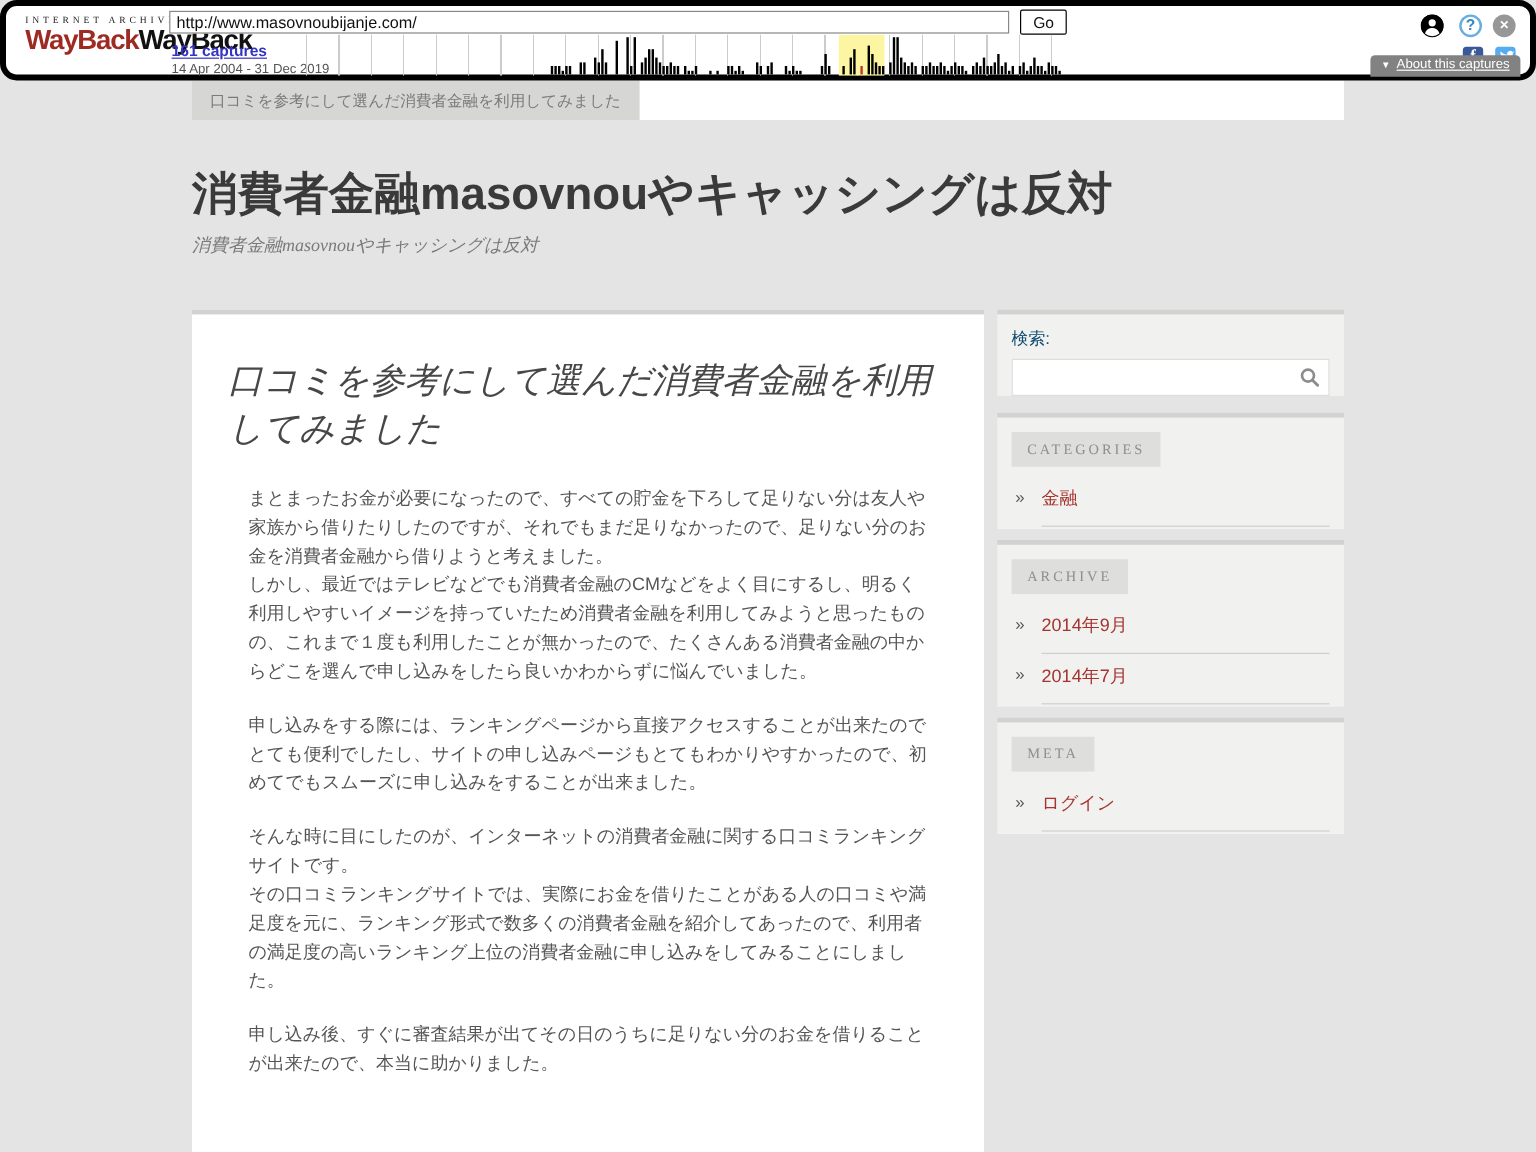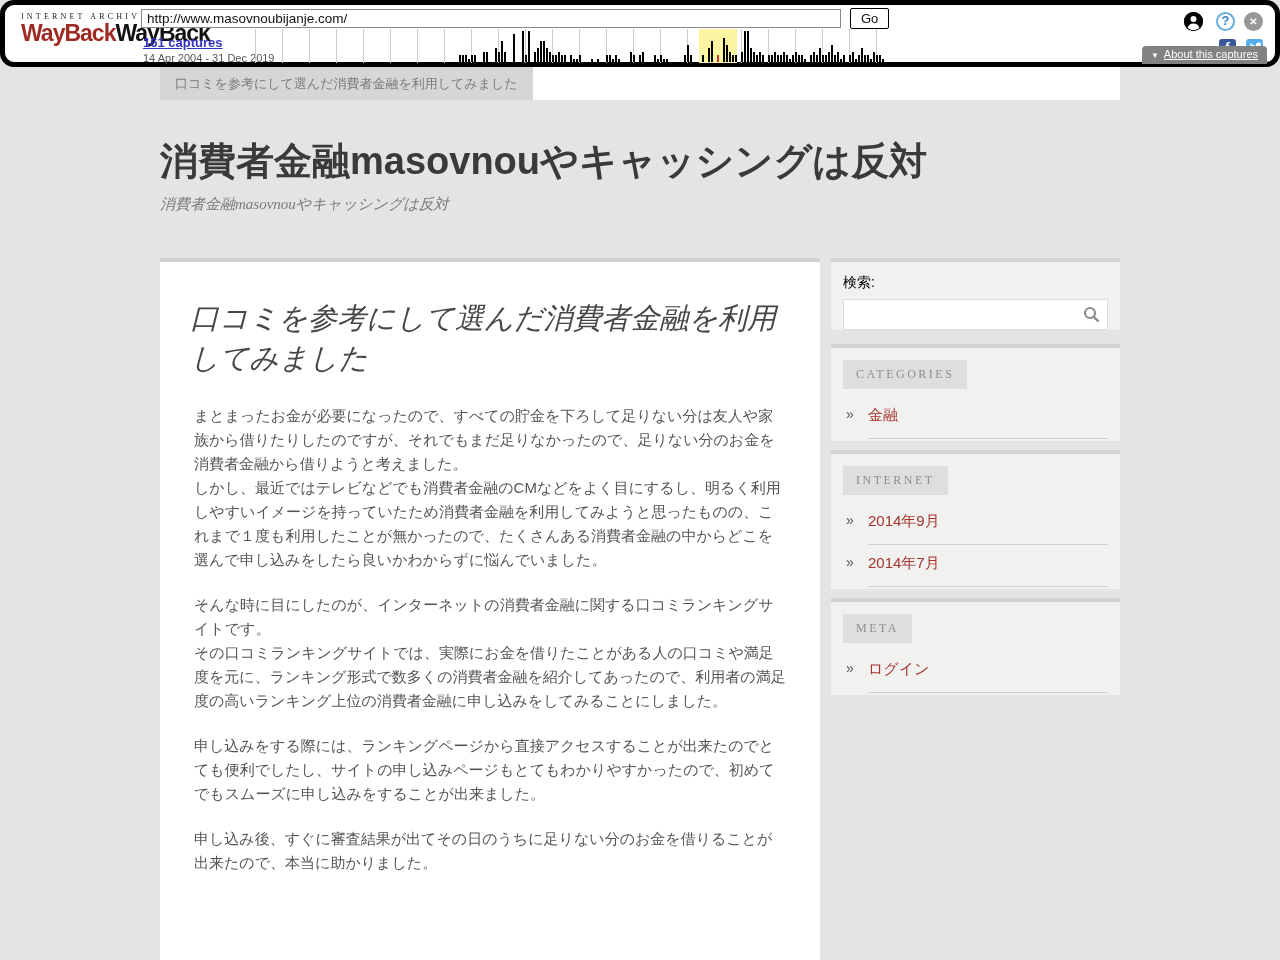--- a/index.html
+++ b/index.html
@@ -74,25 +74,25 @@
 
   .article {
     position:absolute; left:160px; top:258px; width:660px; height:702px;
     background:#fff; border-top:4px solid #d2d2d1; padding:36px 30px 0;
     overflow:hidden;
   }
   .entry-title {
     margin:0 0 26px; font-weight:normal; font-style:italic;
     font-family:"Liberation Serif", serif; font-size:29px; line-height:1.38; color:#474747;
   }
-  .entry-p { margin:0 4px 21px; font-size:15px; line-height:24px; color:#555; white-space:pre-line; }
+  .entry-p { margin:0 17px 21px; font-size:15px; line-height:24px; color:#555; white-space:pre-line; }
 
   .sidebar { position:absolute; left:831px; top:258px; width:289px; }
   .widget { background:#f1f1f0; border-top:4px solid #d2d2d1; margin-bottom:9px; padding:12px 12px 0; }
-  .search-label { font-size:14px; color:#000000; }
+  .search-label { font-size:14px; color:#0c4a6e; }
   .search-box { position:relative; margin:7px 0 14px; }
   .search-input { width:100%; height:31px; border:1px solid #ddd; background:#fff; padding:0 30px 0 8px; font-size:14px; font-family:"Liberation Sans", sans-serif; }
   .search-icon { position:absolute; right:8px; top:7px; width:17px; height:17px; cursor:pointer; }
   .widget-title {
     display:inline-block; margin:0 0 4px; background:#dededd; color:#8e8e8e;
     font-family:"Liberation Serif", serif; font-weight:normal; font-size:12px;
     letter-spacing:2.5px; padding:7px 13px;
   }
   .widget-list { list-style:none; margin:4px 0 0; padding:0 0 2px 25px; }
   .widget-item { position:relative; padding:9px 0 13px; border-bottom:1px solid #cfcfce; }
@@ -360,23 +360,23 @@
 </div>
 
 <h1 class="site-title">消費者金融masovnouやキャッシングは反対</h1>
 <div class="site-tagline">消費者金融masovnouやキャッシングは反対</div>
 
 <div class="article">
   <h2 class="entry-title">口コミを参考にして選んだ消費者金融を利用してみました</h2>
   <div>
       <p class="entry-p">まとまったお金が必要になったので、すべての貯金を下ろして足りない分は友人や家族から借りたりしたのですが、それでもまだ足りなかったので、足りない分のお金を消費者金融から借りようと考えました。
 しかし、最近ではテレビなどでも消費者金融のCMなどをよく目にするし、明るく利用しやすいイメージを持っていたため消費者金融を利用してみようと思ったものの、これまで１度も利用したことが無かったので、たくさんある消費者金融の中からどこを選んで申し込みをしたら良いかわからずに悩んでいました。</p>
+      <p class="entry-p">申し込みをする際には、ランキングページから直接アクセスすることが出来たのでとても便利でしたし、サイトの申し込みページもとてもわかりやすかったので、初めてでもスムーズに申し込みをすることが出来ました。</p>
       <p class="entry-p">そんな時に目にしたのが、インターネットの消費者金融に関する口コミランキングサイトです。
 その口コミランキングサイトでは、実際にお金を借りたことがある人の口コミや満足度を元に、ランキング形式で数多くの消費者金融を紹介してあったので、利用者の満足度の高いランキング上位の消費者金融に申し込みをしてみることにしました。</p>
-      <p class="entry-p">申し込みをする際には、ランキングページから直接アクセスすることが出来たのでとても便利でしたし、サイトの申し込みページもとてもわかりやすかったので、初めてでもスムーズに申し込みをすることが出来ました。</p>
       <p class="entry-p">申し込み後、すぐに審査結果が出てその日のうちに足りない分のお金を借りることが出来たので、本当に助かりました。</p>
     </div>
 </div>
 
 <div class="sidebar">
   <section class="widget">
     <div class="search-label">検索:</div>
     <div class="search-box">
       <input class="search-input" value="" style="">
       <span class="search-icon">
@@ -384,21 +384,21 @@
             <circle cx="7" cy="7" r="5" fill="none" stroke="#8c8c8c" stroke-width="2.2"></circle>
             <line x1="10.8" y1="10.8" x2="15" y2="15" stroke="#8c8c8c" stroke-width="2.4" stroke-linecap="round"></line>
           </svg>
       </span>
     </div>
   </section>
   <div>
       <section class="widget"><h3 class="widget-title">CATEGORIES</h3><ul class="widget-list">
           <li class="widget-item"><span class="marker">»</span><a class="widget-link">金融</a></li>
         </ul></section>
-      <section class="widget"><h3 class="widget-title">INTERNET</h3><ul class="widget-list">
+      <section class="widget"><h3 class="widget-title">ARCHIVE</h3><ul class="widget-list">
           <li class="widget-item"><span class="marker">»</span><a class="widget-link">2014年9月</a></li>
           <li class="widget-item"><span class="marker">»</span><a class="widget-link">2014年7月</a></li>
         </ul></section>
       <section class="widget"><h3 class="widget-title">META</h3><ul class="widget-list">
           <li class="widget-item"><span class="marker">»</span><a class="widget-link">ログイン</a></li>
         </ul></section>
     </div>
 </div>
 
 </body></html>

